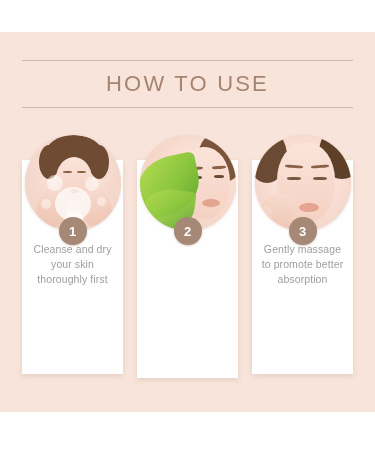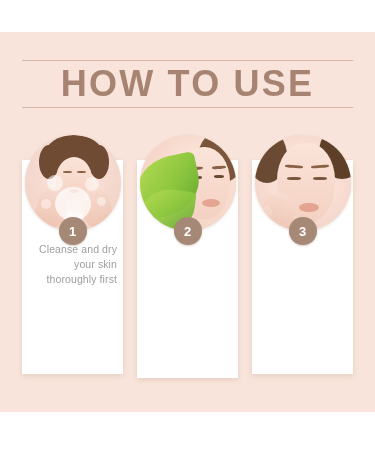--- a/index.html
+++ b/index.html
@@ -39,22 +39,22 @@
     width: 331px;
     text-align: center;
   }
   .rule {
     height: 1px;
     width: 100%;
     background: #c9a593;
     opacity: .75;
   }
   .title-text {
-    font-size: 36px;
-    font-weight: bold;
+    font-size: 22px;
+    font-weight: normal;
     letter-spacing: 2.2px;
     color: #a78471;
     line-height: 40px;
     margin: 3px 0 3px 0;
     white-space: nowrap;
   }
 
   
   .cards {
     position: absolute;
@@ -73,21 +73,21 @@
     padding: 82px 6px 14px 6px;
     box-sizing: border-box;
     min-height: 214px;
   }
   .card.tall { min-height: 218px; }
 
   .card-text {
     font-size: 10.5px;
     line-height: 15px;
     color: #9e9e9e;
-    text-align: right;
+    text-align: center;
     letter-spacing: .1px;
   }
 
   
   .photo-wrap {
     position: absolute;
     left: 50%;
     top: -25px;
     transform: translateX(-50%);
     width: 96px;
@@ -242,16 +242,17 @@
           <div class="brow" style="left:56px;top:30px;width:18px;height:3px;transform:rotate(-4deg);"></div>
           <div class="eye-lash" style="left:32px;top:42px;width:14px;height:3px;background:#7a5640;"></div>
           <div class="eye-lash" style="left:58px;top:42px;width:14px;height:3px;background:#7a5640;"></div>
           <div class="lip" style="left:44px;top:68px;width:20px;height:9px;"></div>
 
           <div class="hand" style="left:6px;top:58px;width:34px;height:38px;transform:rotate(14deg);"></div>
           <div class="hand" style="left:2px;top:70px;width:14px;height:26px;transform:rotate(18deg);opacity:.9;"></div>
         </div>
         <div class="badge">3</div>
       </div>
+      <div class="card-text">Gently massage to promote better absorption</div>
     </div>
 
   </div>
 </div>
 
 </body></html>

